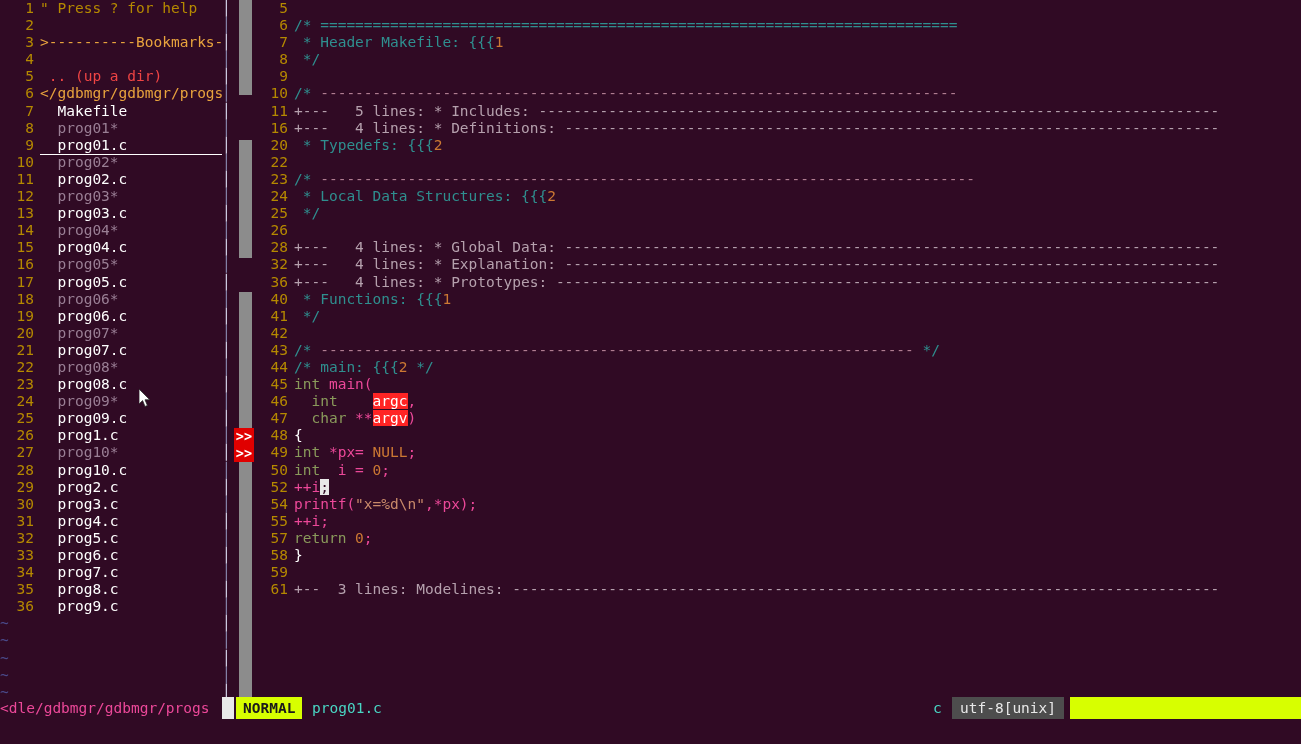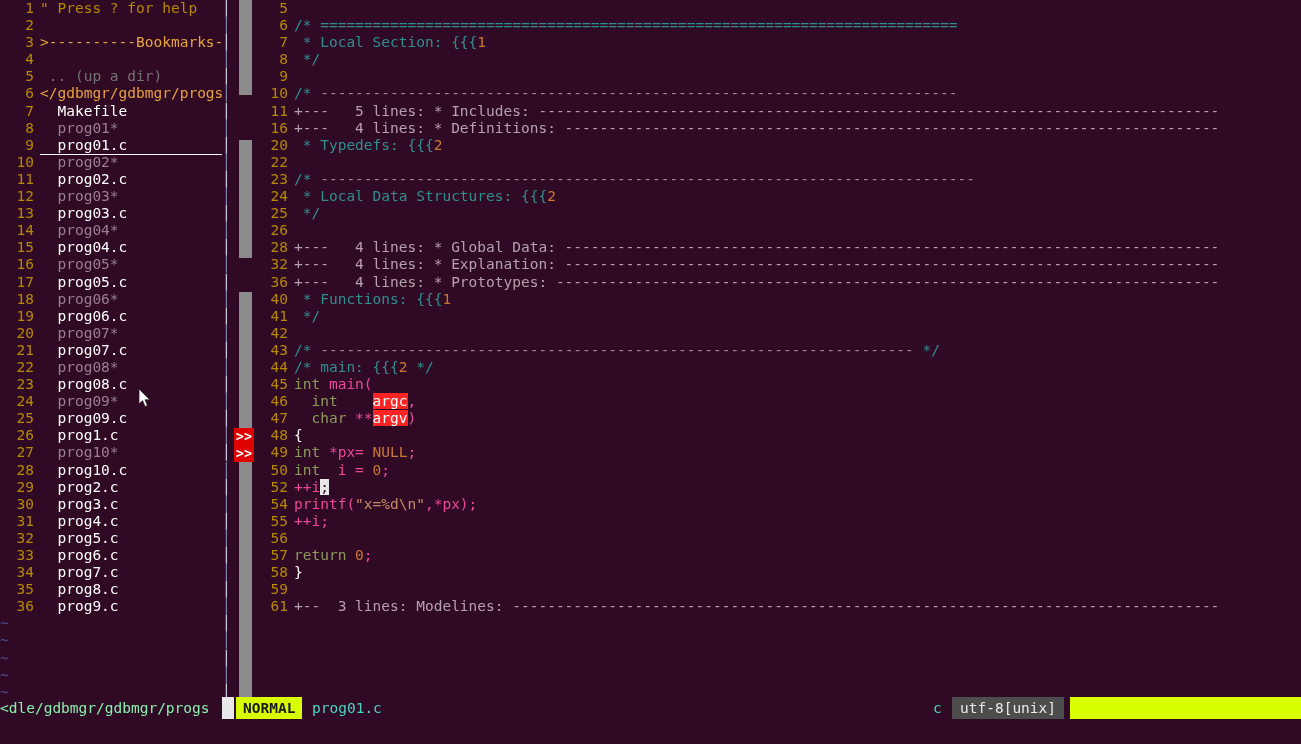--- a/index.html
+++ b/index.html
@@ -59,21 +59,21 @@
     display: inline-block;
     width: 34px;
     text-align: right;
     color: #b58900;
   }
   .ln-pad { display: inline-block; width: 6px; }
 
   
   .t-help    { color: #b58900; }
   .t-bm      { color: #e8a33d; }
-  .t-updir   { color: #737373; }
+  .t-updir   { color: #ef4444; }
   .t-path    { color: #e8a33d; }
   .t-file    { color: #ffffff; }
   .t-exe     { color: #9a7f95; text-align: center; }
   .t-cursorline {
     border-bottom: 1px solid #ffffff;
     display: inline-block;
     width: 190px;
   }
   .tilde { color: #4a4a8a; }
 
@@ -119,21 +119,21 @@
   #statusline {
     position: absolute; left: 0; top: 697px;
     width: 1301px; height: 22px;
     font-size: 14.5px;
     line-height: 22px;
     white-space: pre;
     overflow: hidden;
   }
   .sl-path {
     position: absolute; left: 0; top: 0;
-    color: #86efac;
+    color: #ec4899;
   }
   .sl-tick {
     position: absolute; left: 222px; top: 0;
     width: 12px; height: 22px;
     background: #e8e8e8;
   }
   .sl-mode {
     position: absolute; left: 236px; top: 0;
     background: #d7ff00; color: #1a1a1a;
     font-weight: bold;
@@ -223,21 +223,21 @@
       <div class="sign-bar-seg" style="top: 140px; height: 118px;"></div>
       <div class="sign-bar-seg" style="top: 292px; height: 137px;"></div>
       <div class="sign-bar-seg" style="top: 429px; height: 268px;"></div>
       <div class="sign-warn" style="top: 427.5px;">&gt;&gt;</div>
       <div class="sign-warn" style="top: 444.6px;">&gt;&gt;</div>
     </div>
 
   <div id="code-pane">
       <div class="row"><span class="ln">5</span><span class="ln-pad"></span></div>
       <div class="row"><span class="ln">6</span><span class="ln-pad"></span><span class="c-comment">/* </span><span class="c-comment">=========================================================================</span></div>
-      <div class="row"><span class="ln">7</span><span class="ln-pad"></span><span class="c-comment"> * Local Section: </span><span class="c-comment">{{{</span><span class="c-fmark">1</span></div>
+      <div class="row"><span class="ln">7</span><span class="ln-pad"></span><span class="c-comment"> * Header Makefile: </span><span class="c-comment">{{{</span><span class="c-fmark">1</span></div>
       <div class="row"><span class="ln">8</span><span class="ln-pad"></span><span class="c-comment"> */</span></div>
       <div class="row"><span class="ln">9</span><span class="ln-pad"></span></div>
       <div class="row"><span class="ln">10</span><span class="ln-pad"></span><span class="c-comment">/* </span><span class="c-cmtdash">-------------------------------------------------------------------------</span></div>
       <div class="row"><span class="ln">11</span><span class="ln-pad"></span><span class="c-fold">+---   5 lines: * Includes: ------------------------------------------------------------------------------</span></div>
       <div class="row"><span class="ln">16</span><span class="ln-pad"></span><span class="c-fold">+---   4 lines: * Definitions: ---------------------------------------------------------------------------</span></div>
       <div class="row"><span class="ln">20</span><span class="ln-pad"></span><span class="c-comment"> * Typedefs: </span><span class="c-comment">{{{</span><span class="c-fmark">2</span></div>
       <div class="row"><span class="ln">22</span><span class="ln-pad"></span></div>
       <div class="row"><span class="ln">23</span><span class="ln-pad"></span><span class="c-comment">/* </span><span class="c-cmtdash">---------------------------------------------------------------------------</span></div>
       <div class="row"><span class="ln">24</span><span class="ln-pad"></span><span class="c-comment"> * Local Data Structures: </span><span class="c-comment">{{{</span><span class="c-fmark">2</span></div>
       <div class="row"><span class="ln">25</span><span class="ln-pad"></span><span class="c-comment"> */</span></div>
@@ -252,21 +252,20 @@
       <div class="row"><span class="ln">44</span><span class="ln-pad"></span><span class="c-comment">/* main: </span><span class="c-comment">{{{</span><span class="c-fmark">2</span><span class="c-comment"> */</span></div>
       <div class="row"><span class="ln">45</span><span class="ln-pad"></span><span class="c-type">int</span><span class="c-ident"> main(</span></div>
       <div class="row"><span class="ln">46</span><span class="ln-pad"></span><span class="c-ident">  </span><span class="c-type">int</span><span class="c-ident">    </span><span class="hl-err">argc</span><span class="c-ident">,</span></div>
       <div class="row"><span class="ln">47</span><span class="ln-pad"></span><span class="c-ident">  </span><span class="c-type">char</span><span class="c-ident"> **</span><span class="hl-err">argv</span><span class="c-ident">)</span></div>
       <div class="row"><span class="ln">48</span><span class="ln-pad"></span><span class="c-brace">{</span></div>
       <div class="row"><span class="ln">49</span><span class="ln-pad"></span><span class="c-type">int</span><span class="c-ident"> *px= </span><span class="c-const">NULL</span><span class="c-ident">;</span></div>
       <div class="row"><span class="ln">50</span><span class="ln-pad"></span><span class="c-type">int</span><span class="c-ident">  i = </span><span class="c-num">0</span><span class="c-ident">;</span></div>
       <div class="row"><span class="ln">52</span><span class="ln-pad"></span><span class="c-ident">++i</span><span class="cursor-block">;</span></div>
       <div class="row"><span class="ln">54</span><span class="ln-pad"></span><span class="c-ident">printf(</span><span class="c-str">"x=%d\n"</span><span class="c-ident">,*px);</span></div>
       <div class="row"><span class="ln">55</span><span class="ln-pad"></span><span class="c-ident">++i;</span></div>
-      <div class="row"><span class="ln">56</span><span class="ln-pad"></span></div>
       <div class="row"><span class="ln">57</span><span class="ln-pad"></span><span class="c-type">return </span><span class="c-num">0</span><span class="c-ident">;</span></div>
       <div class="row"><span class="ln">58</span><span class="ln-pad"></span><span class="c-brace">}</span></div>
       <div class="row"><span class="ln">59</span><span class="ln-pad"></span></div>
       <div class="row"><span class="ln">61</span><span class="ln-pad"></span><span class="c-fold">+--  3 lines: Modelines: ---------------------------------------------------------------------------------</span></div>
     </div>
 
   <div id="statusline">
     <span class="sl-path">&lt;dle/gdbmgr/gdbmgr/progs</span>
     <span class="sl-tick"></span>
     <span class="sl-mode">NORMAL</span>

